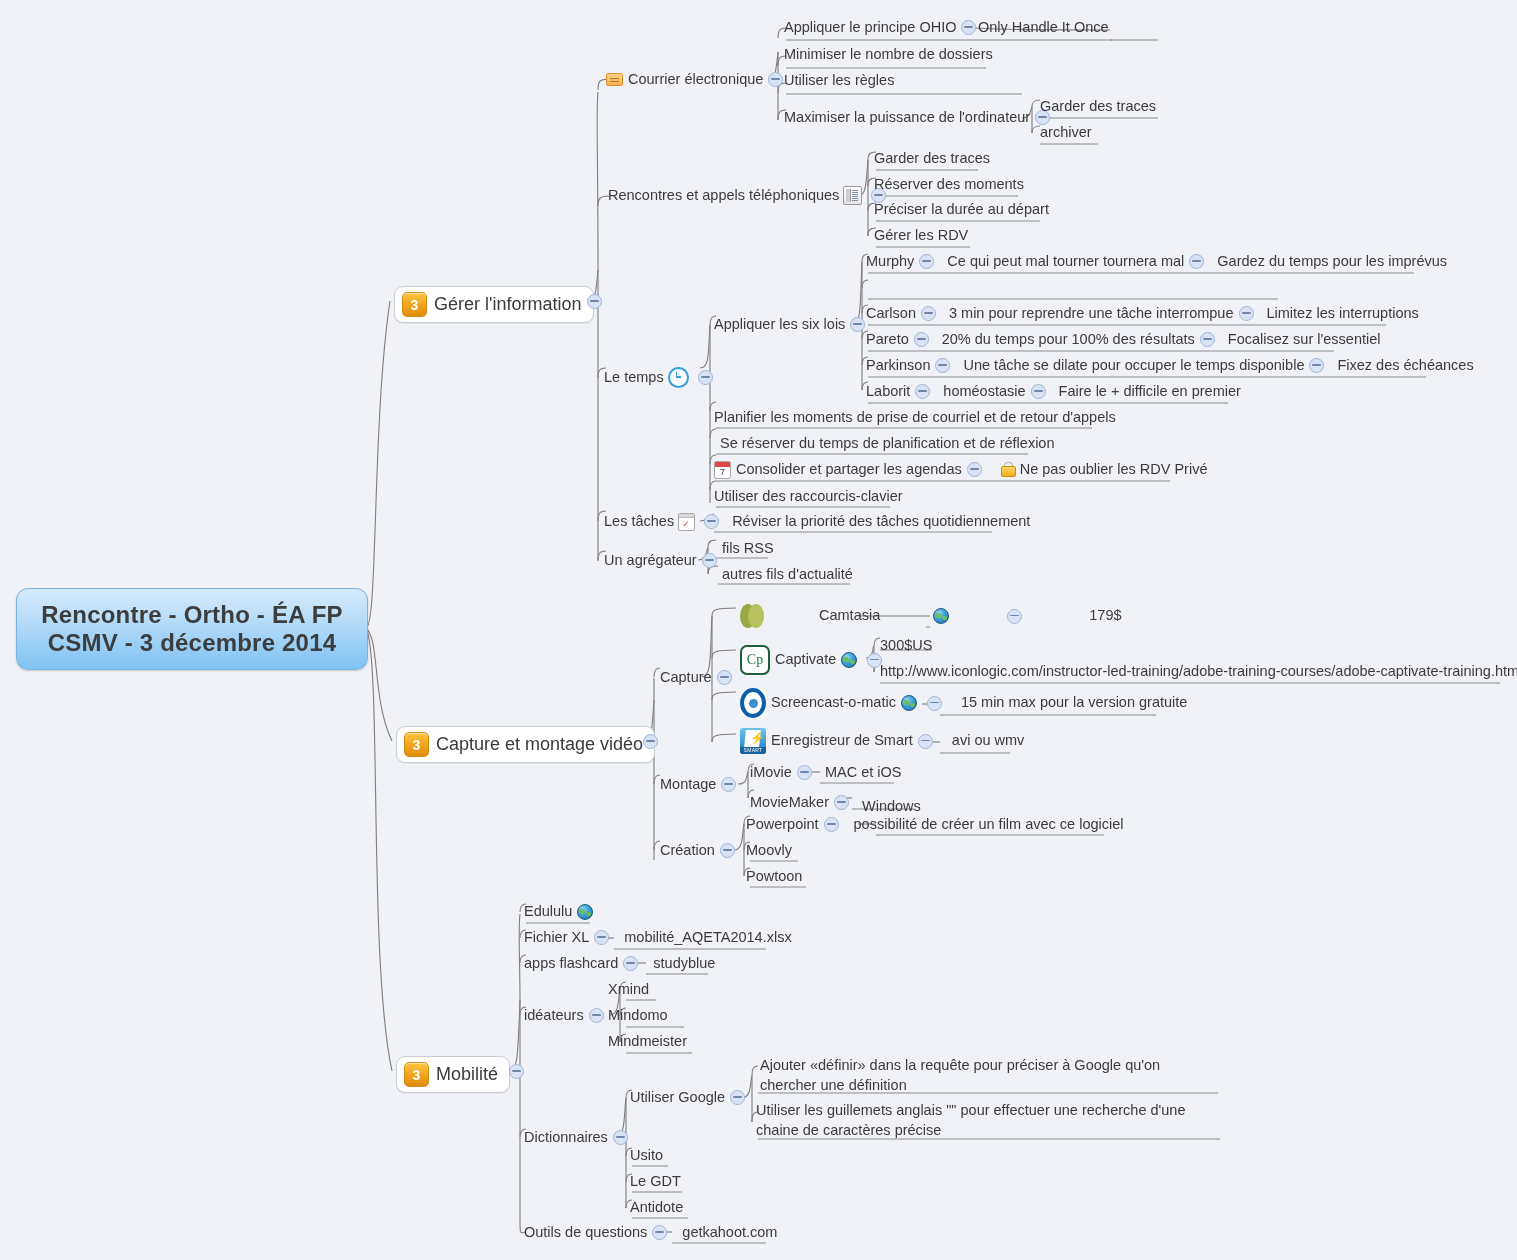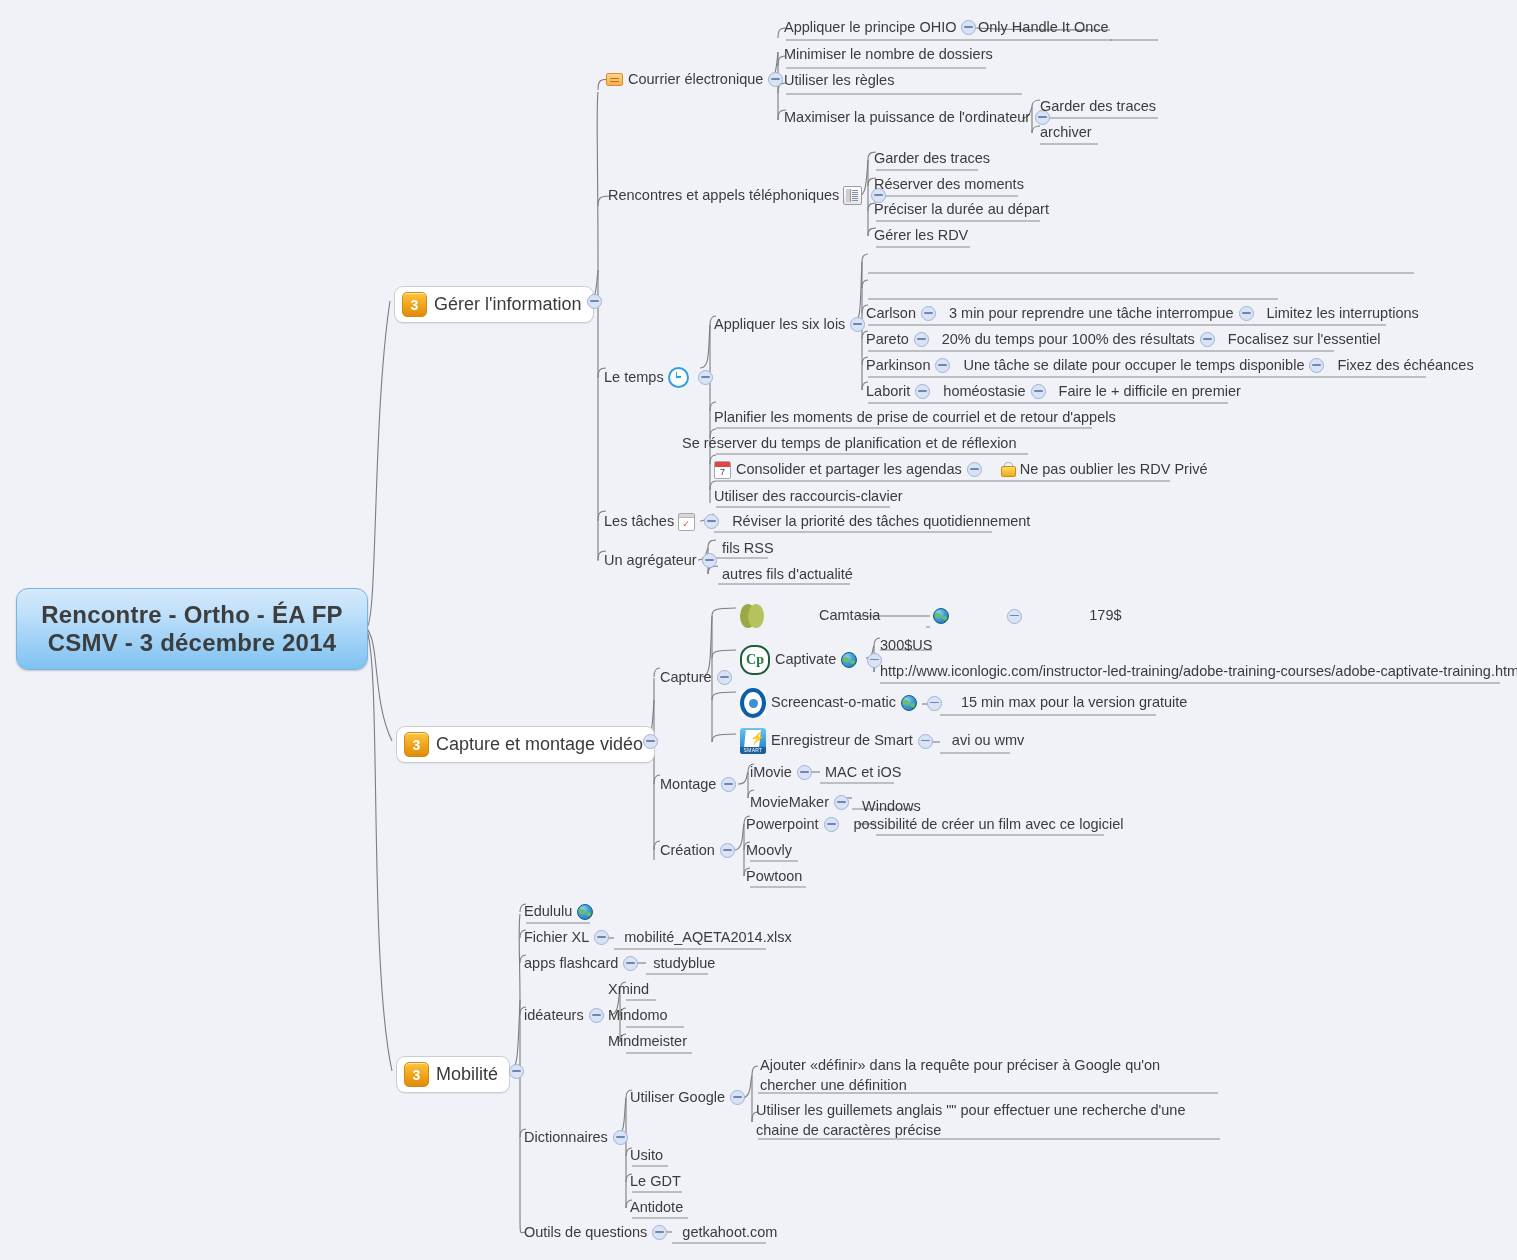--- a/index.html
+++ b/index.html
@@ -150,23 +150,23 @@
     background:#6cbf5a;
   }
   
   .ic-app{width:26px;height:26px;margin-right:5px;flex:0 0 auto;}
   .ic-camtasia{position:relative;}
   .ic-camtasia .c1{position:absolute;left:0;top:1px;width:16px;height:24px;border-radius:50%;
      background:#9aa845;}
   .ic-camtasia .c2{position:absolute;left:8px;top:1px;width:16px;height:24px;border-radius:50%;
      background:#b7c25c;}
   .ic-captivate{
-    background:#fff;border:2px solid #1d5d3a;border-radius:13px;
+    background:#fff;border:2px solid #1d5d3a;border-radius:7px;
     display:flex;align-items:center;justify-content:center;
-    color:#1d7a42;font-weight:bold;font-size:14px;font-family:"Liberation Serif",serif;
+    color:#1d7a42;font-weight:normal;font-size:14px;font-family:"Liberation Serif",serif;
   }
   .ic-som{
     background:#fff;border-radius:3px;display:flex;align-items:center;justify-content:center;
   }
   .ic-som .ring{width:22px;height:22px;border-radius:50%;border:4px solid #0d5fa8;
     display:flex;align-items:center;justify-content:center;}
   .ic-som .dot{width:9px;height:9px;border-radius:50%;background:#3f8fd0;}
   .ic-smart{
     background:linear-gradient(180deg,#6fc4ef 0%,#2f8fd0 70%,#1d6fb0 100%);
     border-radius:3px;position:relative;overflow:hidden;
@@ -435,20 +435,27 @@
     <span class="txt">Le temps</span>
     <span class="ic ic-clock"></span>
     <span class="tg"></span>
   </div>
 
   <div class="node" style="left:714px;top:315px;">
     <span class="txt">Appliquer les six lois</span>
     <span class="tg"></span>
   </div>
 
+  <div class="node" style="left:866px;top:252px;">
+    <span class="txt">Murphy</span>
+    <span class="tg"></span>
+    <span class="txt" style="margin:0 0 0 8px;">Ce qui peut mal tourner tournera mal</span>
+    <span class="tg"></span>
+    <span class="txt" style="margin:0 0 0 8px;">Gardez du temps pour les imprévus</span>
+  </div>
   <div class="node" style="left:866px;top:304px;">
     <span class="txt">Carlson</span>
     <span class="tg"></span>
     <span class="txt" style="margin:0 0 0 8px;">3 min pour reprendre une tâche interrompue</span>
     <span class="tg"></span>
     <span class="txt" style="margin:0 0 0 8px;">Limitez les interruptions</span>
   </div>
   <div class="node" style="left:866px;top:330px;">
     <span class="txt">Pareto</span>
     <span class="tg"></span>
@@ -467,21 +474,21 @@
     <span class="txt">Laborit</span>
     <span class="tg"></span>
     <span class="txt" style="margin:0 0 0 8px;">homéostasie</span>
     <span class="tg"></span>
     <span class="txt" style="margin:0 0 0 8px;">Faire le + difficile en premier</span>
   </div>
 
   <div class="node" style="left:714px;top:408px;">
     <span class="txt">Planifier les moments de prise de courriel et de retour d'appels</span>
   </div>
-  <div class="node" style="left:682px;top:434px;">
+  <div class="node" style="left:720px;top:434px;">
     <span class="txt">Se réserver du temps de planification et de réflexion</span>
   </div>
   <div class="node" style="left:714px;top:460px;">
     <span class="ic ic-cal">
         <span class="top"></span>
         <span class="d">7</span>
       </span>
     <span class="txt">Consolider et partager les agendas</span>
     <span class="tg"></span>
     <span class="ic ic-lock" style="margin-left:14px;">

